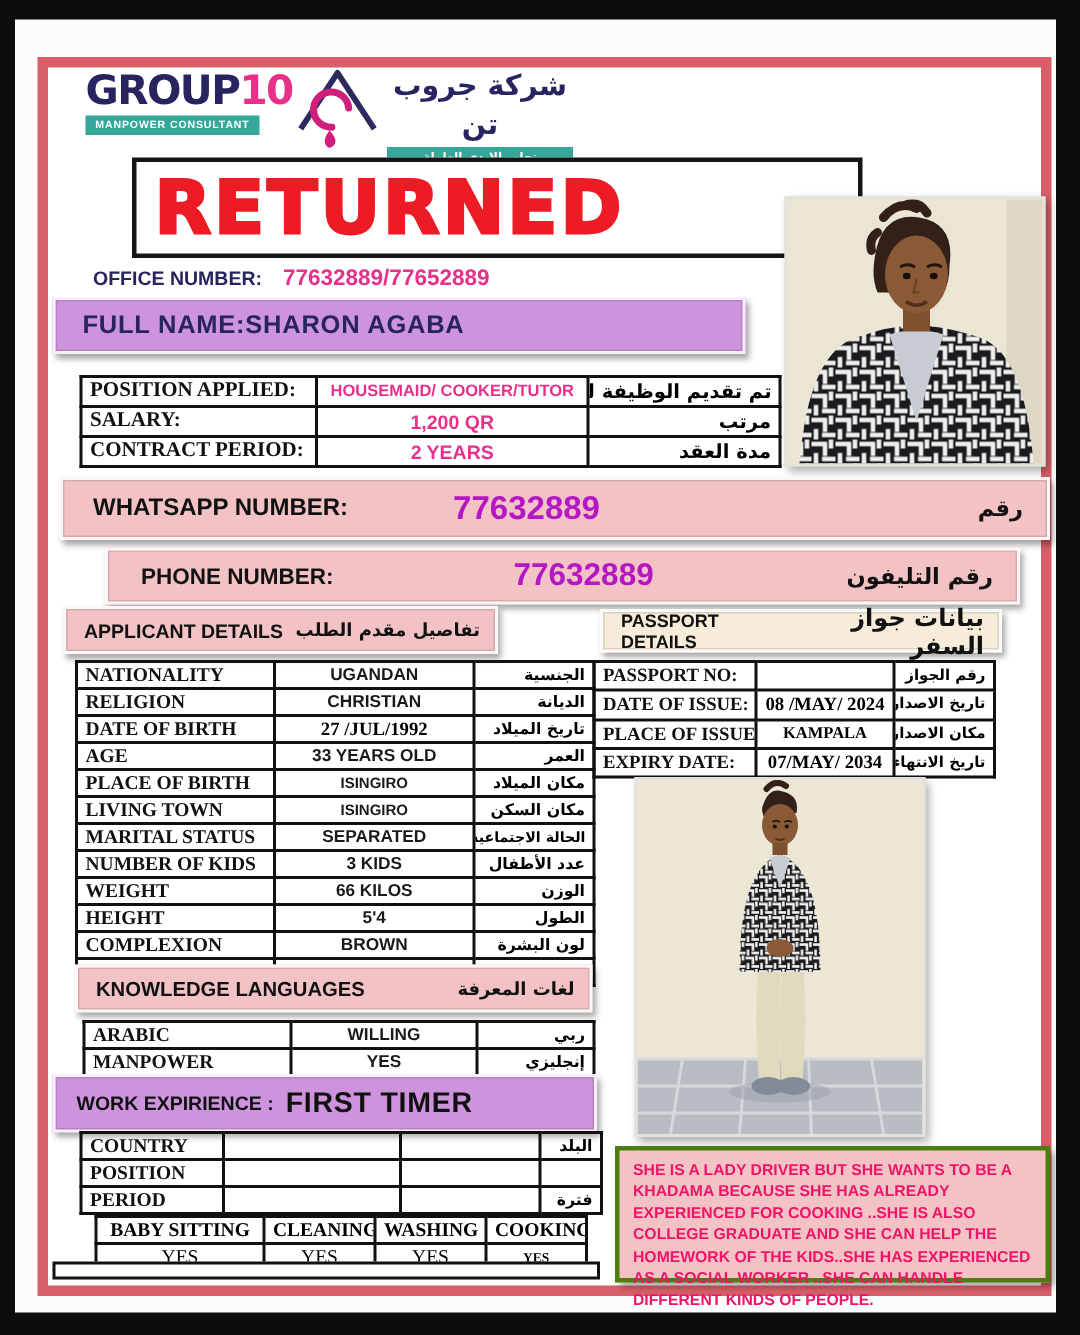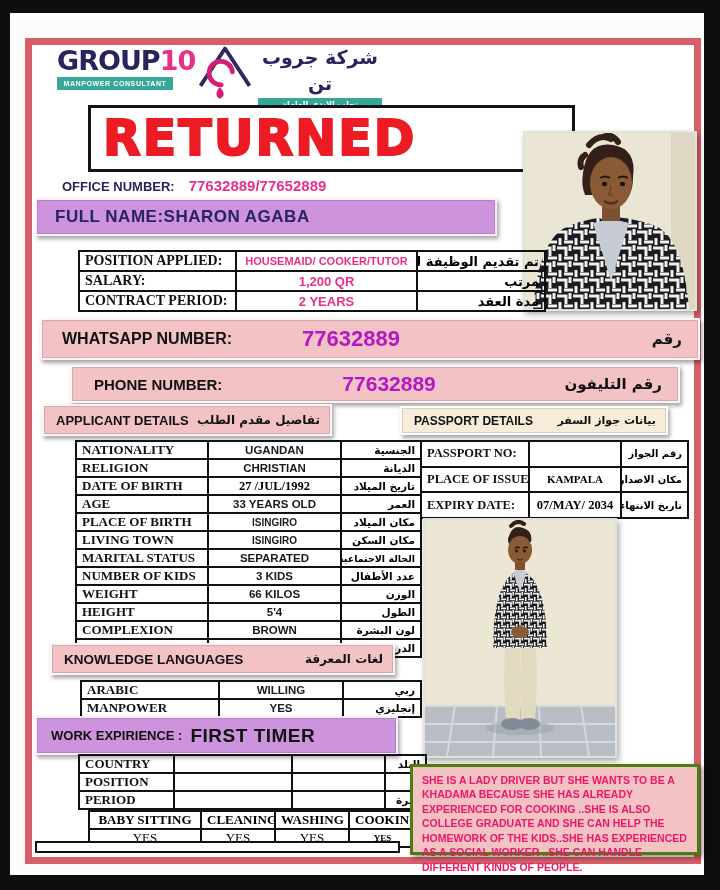--- a/index.html
+++ b/index.html
@@ -52,21 +52,21 @@
   .secbar .lbl{font-size:13px;font-weight:900;color:#111;padding-left:12px;}
   .secbar .ar{margin-left:auto;padding-right:10px;font-size:12px;font-weight:bold;color:#111;}
   .appbar{left:42px;top:404px;width:290px;}
   .pasbar{left:400px;top:406px;width:268px;height:29px;}
   .knbar{left:50px;top:643px;width:345px;}
   .workbar{left:35px;top:716px;width:363px;height:39px;}
   .workbar .lbl{font-size:13px;font-weight:900;color:#111;padding-left:14px;}
   .workbar .big{font-size:19px;font-weight:900;color:#111;padding-left:8px;letter-spacing:.5px;}
 
   
-  table{border-collapse:collapse;table-layout:fixed;margin-left:25px;}
+  table{border-collapse:collapse;table-layout:fixed;}
   td{border:2px solid #111;padding:0 5px;overflow:hidden;white-space:nowrap;}
   td.lbl{font-family:"Liberation Serif",serif;font-weight:bold;font-size:13px;color:#111;}
   td.val{font-weight:bold;font-size:11.5px;text-align:center;color:#1a1a1a;}
   td.sval{font-family:"Liberation Serif",serif;font-weight:bold;font-size:12.5px;text-align:center;}
   td.arc{text-align:right;font-size:10.5px;font-weight:bold;font-family:"DejaVu Sans",sans-serif;direction:rtl;}
   td.pinkval{color:var(--pink-text,#e8308a);}
   .postable{left:53px;top:250px;width:466px;height:62px;}
   .postable td.lbl{font-size:14px;}
   .postable td.val{color:var(--pink-text,#e8308a);font-size:13px;}
   .postable td.arc{font-size:13px;}
@@ -189,21 +189,21 @@
   <span class="num">77632889</span>
   <span class="ar">رقم التليفون</span>
 </div>
 
 <div class="abs bar pinkbg secbar appbar">
   <span class="lbl">APPLICANT DETAILS</span>
   <span class="ar">تفاصيل مقدم الطلب</span>
 </div>
 <div class="abs bar creambg secbar pasbar">
   <span class="lbl" style="font-size:12px">PASSPORT DETAILS</span>
-  <span class="ar" style="font-size:11px">بيانات جواز السفر</span>
+  <span class="ar" style="font-size:16px">بيانات جواز السفر</span>
 </div>
 
 <table class="abs apptable">
   <colgroup>
       <col style="width:132px">
       <col style="width:133px">
       <col style="width:80px">
     </colgroup>
   <tbody>
       <tr>
@@ -273,20 +273,25 @@
   <colgroup>
       <col style="width:108px">
       <col style="width:92px">
       <col style="width:67px">
     </colgroup>
   <tbody>
       <tr>
         <td class="lbl" style="font-size:12.5px">PASSPORT NO:</td>
         <td class="sval"></td>
         <td class="arc">رقم الجواز</td>
+      </tr>
+  <tr>
+        <td class="lbl" style="font-size:12.5px">DATE OF ISSUE:</td>
+        <td class="sval">08 /MAY/ 2024</td>
+        <td class="arc">تاريخ الاصدار</td>
       </tr>
   <tr>
         <td class="lbl" style="font-size:12.5px">PLACE OF ISSUE:</td>
         <td class="sval" style="font-size:11px">KAMPALA</td>
         <td class="arc">مكان الاصدار</td>
       </tr>
   <tr>
         <td class="lbl" style="font-size:12.5px">EXPIRY DATE:</td>
         <td class="sval">07/MAY/ 2034</td>
         <td class="arc">تاريخ الانتهاء</td>

